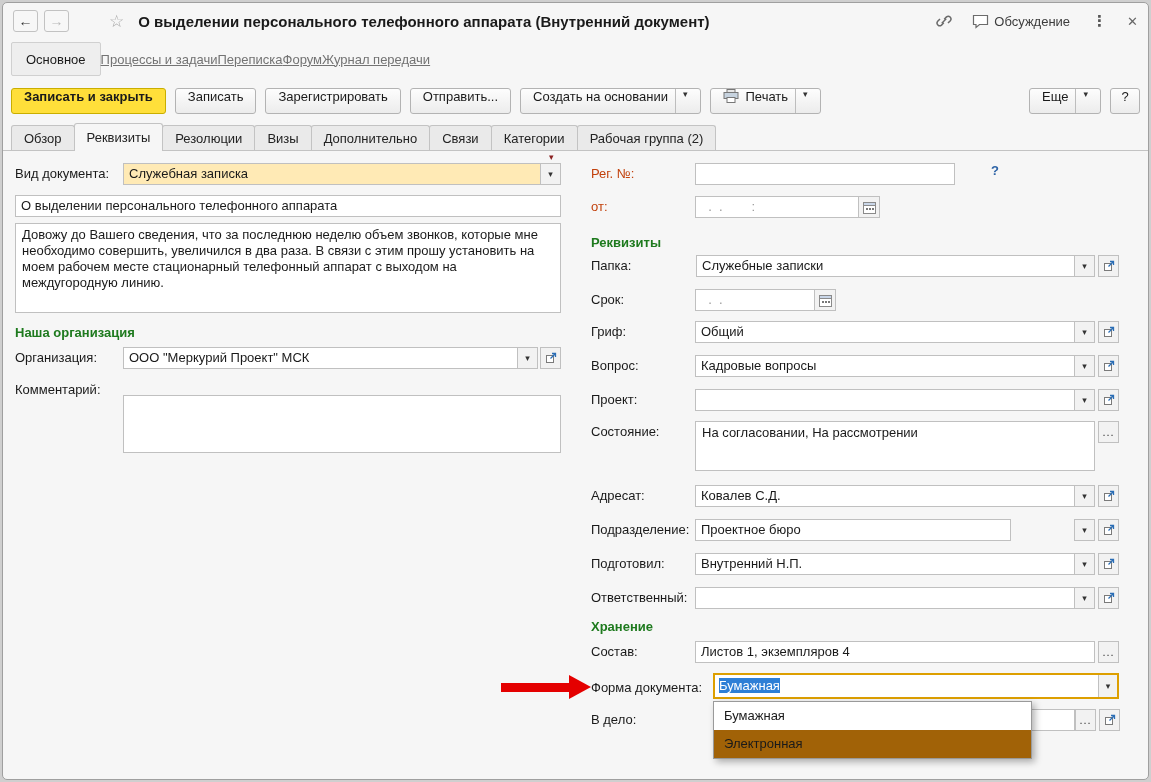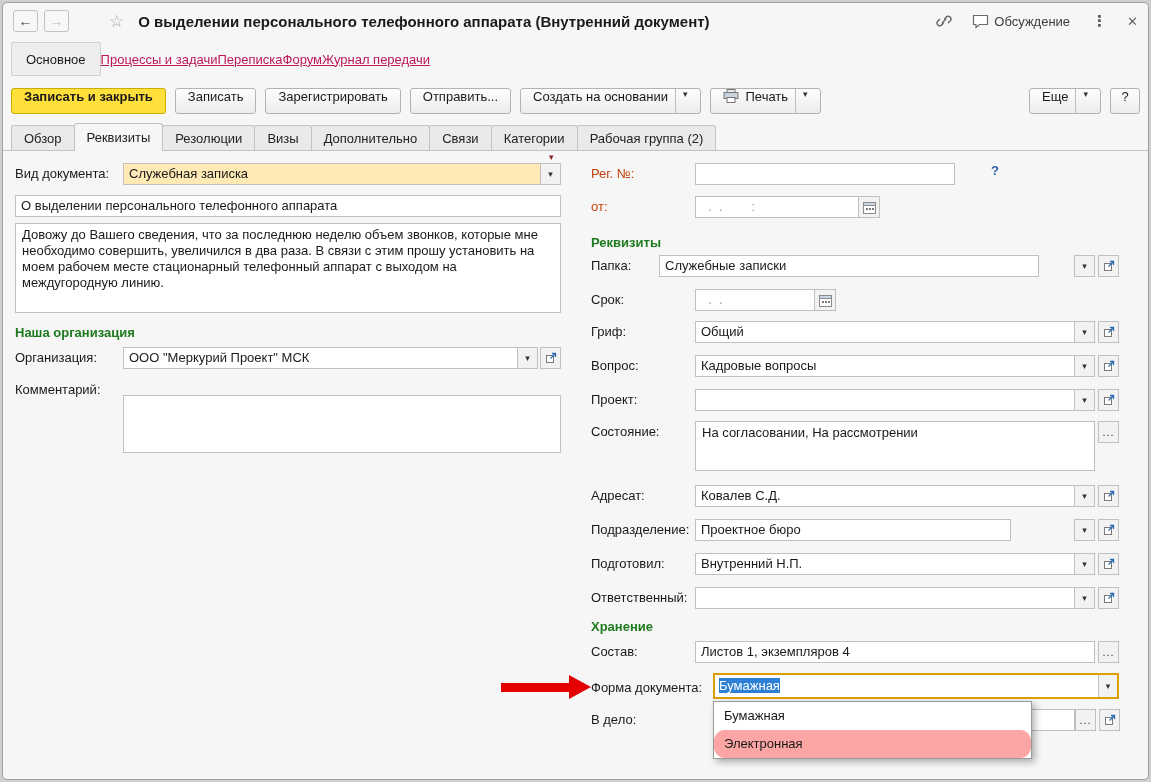--- a/index.html
+++ b/index.html
@@ -29,21 +29,21 @@
   .tb-ico { display: flex; align-items: center; gap: 5px; cursor: pointer; color: #3c3c3c; margin-left: 14px; }
   .kebab { font-size: 15px; font-weight: bold; color: #555; margin-left: 16px; cursor: pointer; }
   .closex { font-size: 13px; color: #666; margin-left: 14px; cursor: pointer; }
 
   
   .navbar { height: 40px; display: flex; align-items: center; padding: 0 8px; }
   .nav-current {
     height: 34px; display: flex; align-items: center; padding: 0 14px;
     background: #eeeeee; border: 1px solid #d0d0d0; border-radius: 2px;
   }
-  .nav-link { color: #be185d; text-decoration: underline; cursor: pointer; white-space: nowrap; }
+  .nav-link { color: #737373; text-decoration: underline; cursor: pointer; white-space: nowrap; }
 
   
   .toolbar { height: 44px; display: flex; align-items: center; padding: 0 8px; gap: 9px; }
   .tbtn {
     height: 26px; padding: 0 12px; background: linear-gradient(#fdfdfd, #ececec);
     border: 1px solid #b3b3b3; border-radius: 3px; display: inline-flex; align-items: flex-start;
     gap: 7px; font-size: 13px; font-family: inherit; cursor: pointer; color: #1a1a1a; white-space: nowrap;
   }
   .tbtn.primary { background: #ffdf3a; border-color: #c9ae00; font-weight: bold; }
   .btn-split { width: 1px; height: 24px; background: #bdbdbd; }
@@ -85,21 +85,21 @@
   .cf-btn {
     width: 19px; background: #f2f2f2; border-left: 1px solid #c0c0c0;
     display: flex; align-items: center; justify-content: center; cursor: pointer;
   }
 
   .popup {
     position: absolute; background: #fff; border: 1px solid #9a9a9a;
     box-shadow: 3px 3px 7px rgba(0,0,0,0.3); z-index: 10;
   }
   .popup-item { height: 28px; line-height: 28px; padding: 0 10px; cursor: pointer; white-space: nowrap; }
-  .popup-item.hl { background: #fca5a5; border-radius: 11px; }
+  .popup-item.hl { background: #a16207; }
 
   .red-arrow { position: absolute; z-index: 5; pointer-events: none; }
   .ra-shaft { position: absolute; left: 0; top: 8px; width: 68px; height: 9px; background: #e40000; }
   .ra-tip {
     position: absolute; left: 68px; top: 0; width: 0; height: 0;
     border-top: 12px solid transparent; border-bottom: 12px solid transparent; border-left: 22px solid #e40000;
   }
   .tab-overflow { position: absolute; left: 546px; top: 1px; color: #8a2020; font-size: 9px; cursor: pointer; }
   .help-link { position: absolute; color: #2d63a6; font-weight: bold; cursor: pointer; }
 </style>
@@ -256,21 +256,21 @@
           <rect x="0.5" y="1.5" width="12" height="3" fill="#c9d6e8" stroke="#8a8a8a"></rect>
           <rect x="3" y="7" width="2" height="2" fill="#777"></rect>
           <rect x="6" y="7" width="2" height="2" fill="#777"></rect>
           <rect x="9" y="7" width="2" height="2" fill="#777"></rect>
         </svg>
     </div>
 
     <div class="sect" style="left:588px;top:84px">Реквизиты</div>
 
     <div class="lbl" style="left:588px;top:104px">Папка:</div>
-    <div class="fld" style="left:656px;top:104px;width:380px">Служебные записки</div>
+    <div class="fld" style="left:693px;top:104px;width:380px">Служебные записки</div>
     <div class="sqbtn" style="left:1071px;top:104px">
         <span class="chev">▾</span>
       </div>
     <div class="sqbtn" style="left:1095px;top:104px">
       <svg width="12" height="12" viewBox="0 0 12 12">
           <rect x="1.5" y="3.5" width="7" height="7" fill="#fff" stroke="#7a7a7a"></rect>
           <path d="M5.5 6.5 L10.5 1.5 M7 1.5 H10.5 V5" stroke="#2a6db5" stroke-width="1.3" fill="none"></path>
         </svg>
     </div>
 

